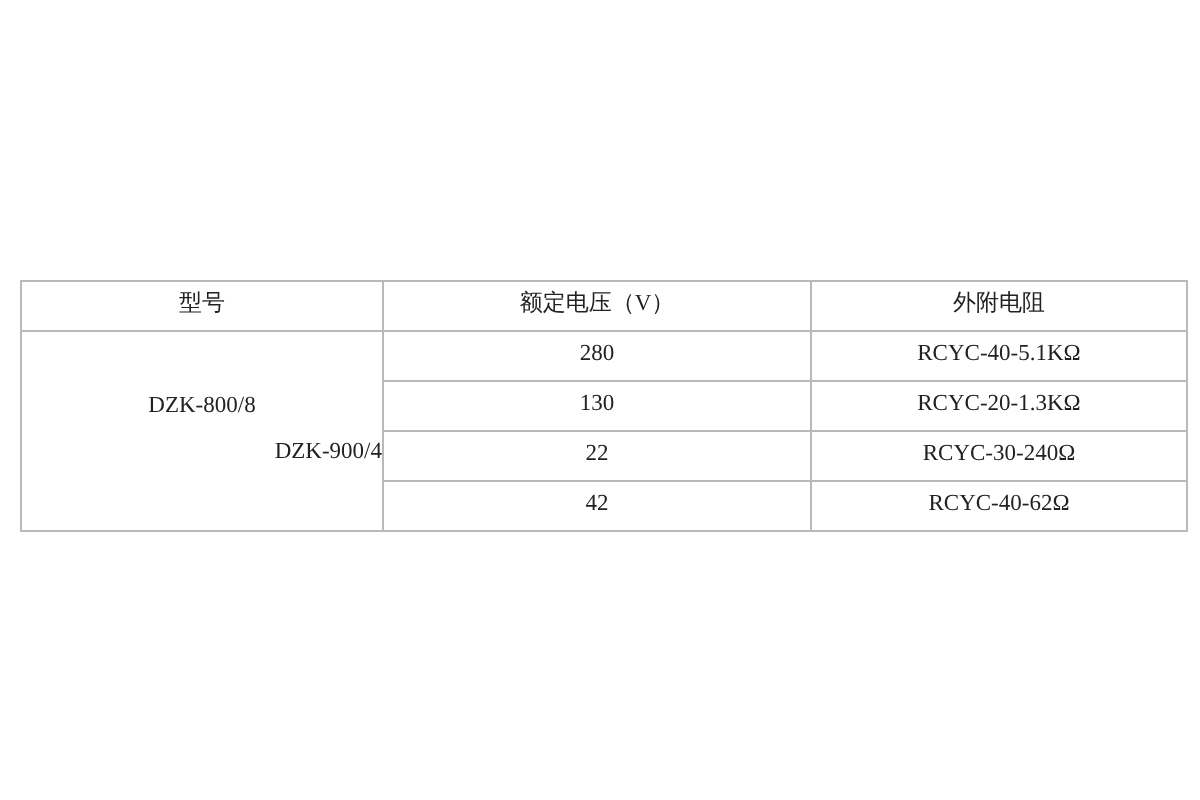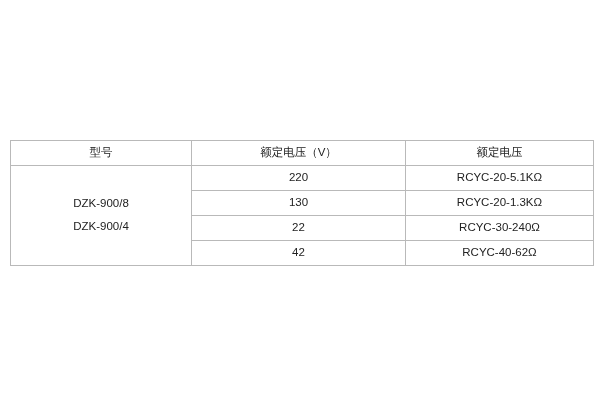--- a/index.html
+++ b/index.html
@@ -11,20 +11,21 @@
     height: 400px;
     background: #ffffff;
     font-family: "Liberation Sans", sans-serif;
     color: #1a1a1a;
     overflow: hidden;
   }
   .page {
     position: relative;
     width: 532px;
     height: 400px;
+    font-family: Liberation Serif, serif;
   }
   .spec-table {
     position: absolute;
     left: 10px;
     top: 140px;
     width: 580px;
     border-collapse: collapse;
     table-layout: fixed;
   }
   .spec-table td {
@@ -47,40 +48,41 @@
   }
   .model-cell {
     font-size: 11.5px;
   }
   .model-cell .model-line {
     display: block;
     white-space: nowrap;
   }
   .model-cell .model-line + .model-line {
     margin-top: 7px;
+    text-align: right;
   }
 </style>
 </head>
 <body>
 
 <div class="page">
   <table class="spec-table">
     <tbody>
       <tr>
         <td class="col-model head-cell">型号</td>
         <td class="col-voltage head-cell">额定电压（V）</td>
-        <td class="col-resistor head-cell">额定电压</td>
+        <td class="col-resistor head-cell">外附电阻</td>
       </tr>
       <tr>
         <td class="col-model model-cell" rowspan="4">
-          <span class="model-line">DZK-900/8</span>
+          <span class="model-line">DZK-800/8</span>
           <span class="model-line">DZK-900/4</span>
         </td>
-        <td class="col-voltage">220</td>
-        <td class="col-resistor">RCYC-20-5.1KΩ</td>
+        <td class="col-voltage">280</td>
+        <td class="col-resistor">RCYC-40-5.1KΩ</td>
       </tr>
       <tr>
         <td class="col-voltage">130</td>
         <td class="col-resistor">RCYC-20-1.3KΩ</td>
       </tr>
       <tr>
         <td class="col-voltage">22</td>
         <td class="col-resistor">RCYC-30-240Ω</td>
       </tr>
       <tr>

